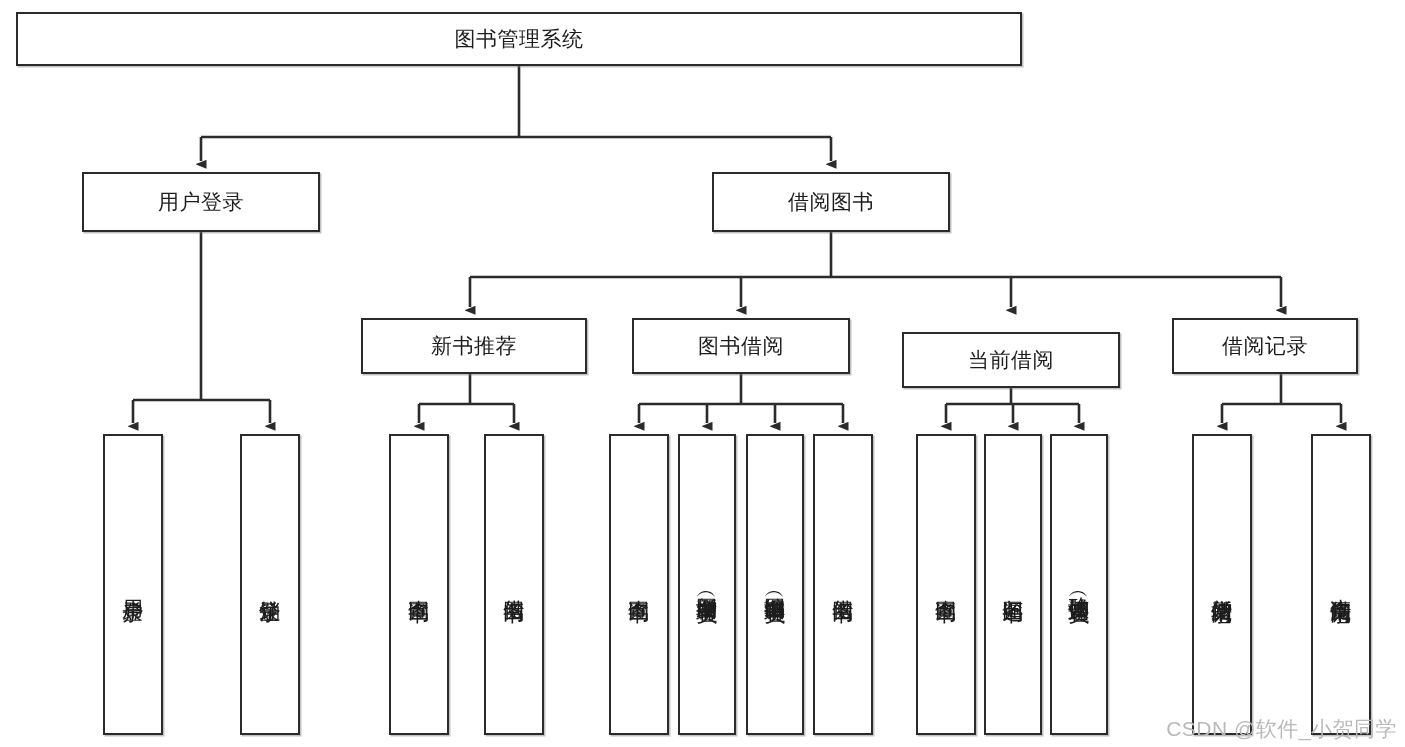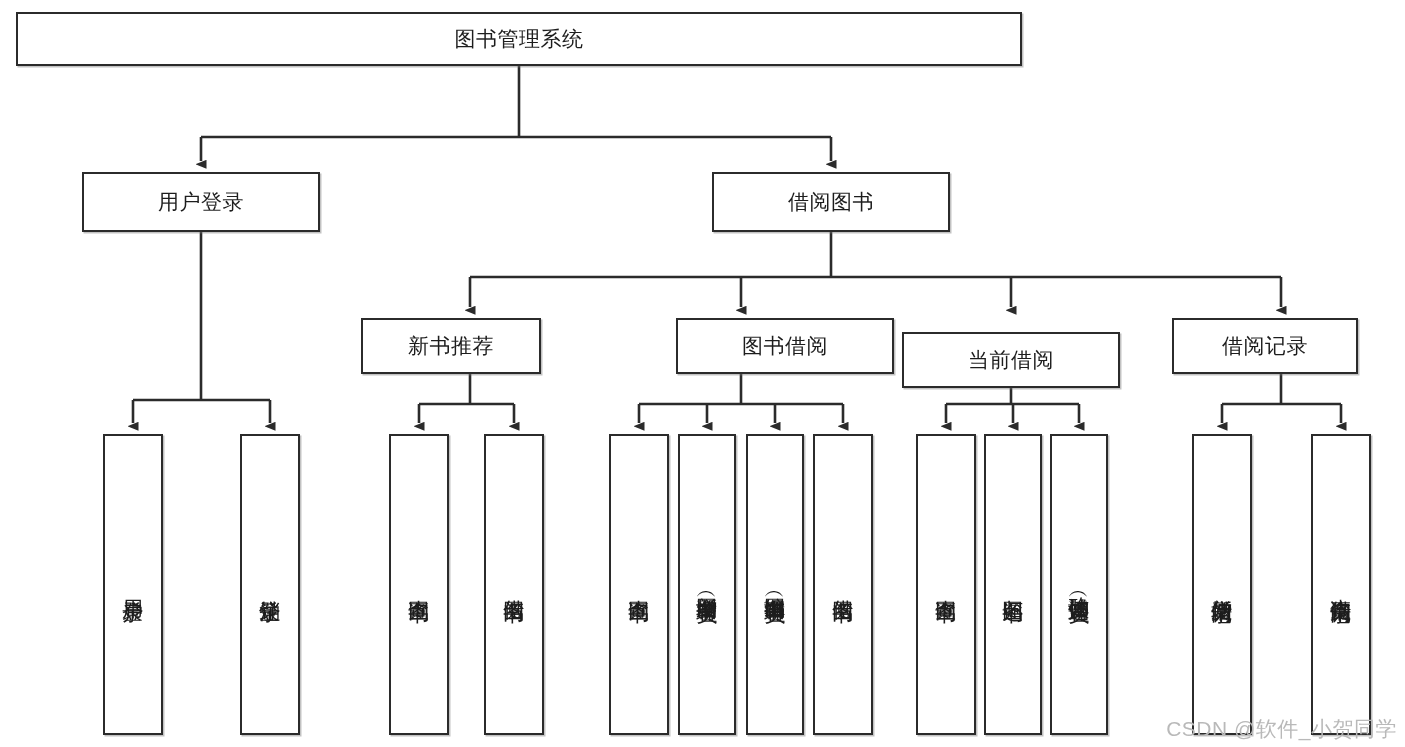--- a/index.html
+++ b/index.html
@@ -118,24 +118,24 @@
     <span class="lbl">图书管理系统</span>
   </div>
 
   <div class="node lvl2" id="node-user-login" style="left: 82px; top: 172px; width: 238px; height: 60px; border-color: rgb(43, 43, 43); background: rgb(255, 255, 255);">
     <span class="lbl">用户登录</span>
   </div>
   <div class="node lvl2" id="node-book-manage" style="left: 712px; top: 172px; width: 238px; height: 60px; border-color: rgb(43, 43, 43); background: rgb(255, 255, 255);">
     <span class="lbl">借阅图书</span>
   </div>
 
-  <div class="node lvl3" id="node-new-book-rec" style="left: 361px; top: 318px; width: 180px; height: 56px; border-color: rgb(43, 43, 43); background: rgb(255, 255, 255);">
+  <div class="node lvl3" id="node-new-book-rec" style="left: 361px; top: 318px; width: 226px; height: 56px; border-color: rgb(43, 43, 43); background: rgb(255, 255, 255);">
     <span class="lbl">新书推荐</span>
   </div>
-  <div class="node lvl3" id="node-book-borrow" style="left: 632px; top: 318px; width: 218px; height: 56px; border-color: rgb(43, 43, 43); background: rgb(255, 255, 255); margin-left: 44px;">
+  <div class="node lvl3" id="node-book-borrow" style="left: 632px; top: 318px; width: 218px; height: 56px; border-color: rgb(43, 43, 43); background: rgb(255, 255, 255);">
     <span class="lbl">图书借阅</span>
   </div>
   <div class="node lvl3" id="node-current-borrow" style="left: 902px; top: 332px; width: 218px; height: 56px; border-color: rgb(43, 43, 43); background: rgb(255, 255, 255);">
     <span class="lbl">当前借阅</span>
   </div>
   <div class="node lvl3" id="node-borrow-record" style="left: 1172px; top: 318px; width: 186px; height: 56px; border-color: rgb(43, 43, 43); background: rgb(255, 255, 255);">
     <span class="lbl">借阅记录</span>
   </div>
 
   <div class="node leaf" id="leaf-0" style="left: 103px; top: 434px; width: 60px; height: 301px; border-color: rgb(43, 43, 43); background: rgb(255, 255, 255);">

